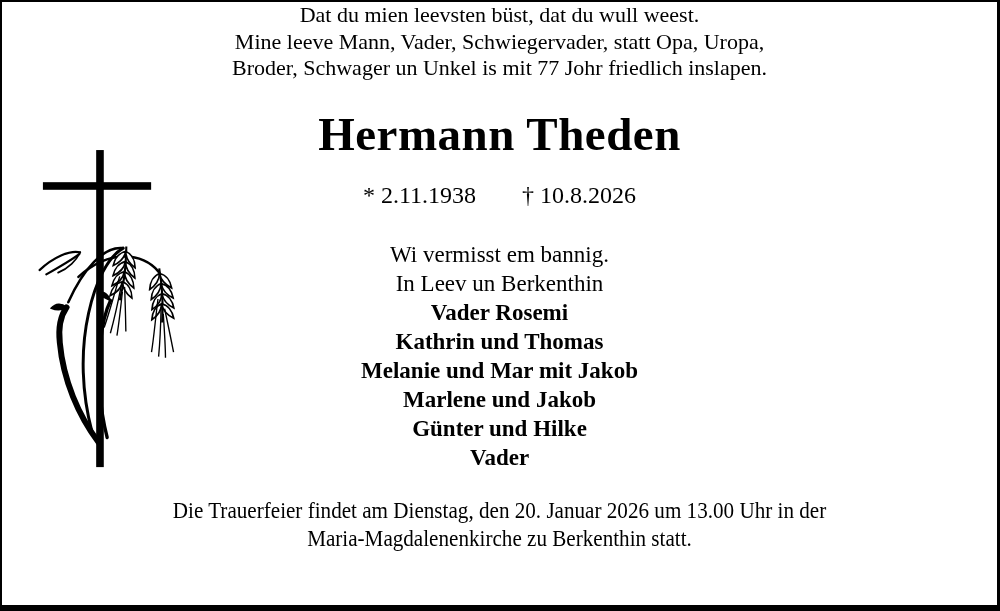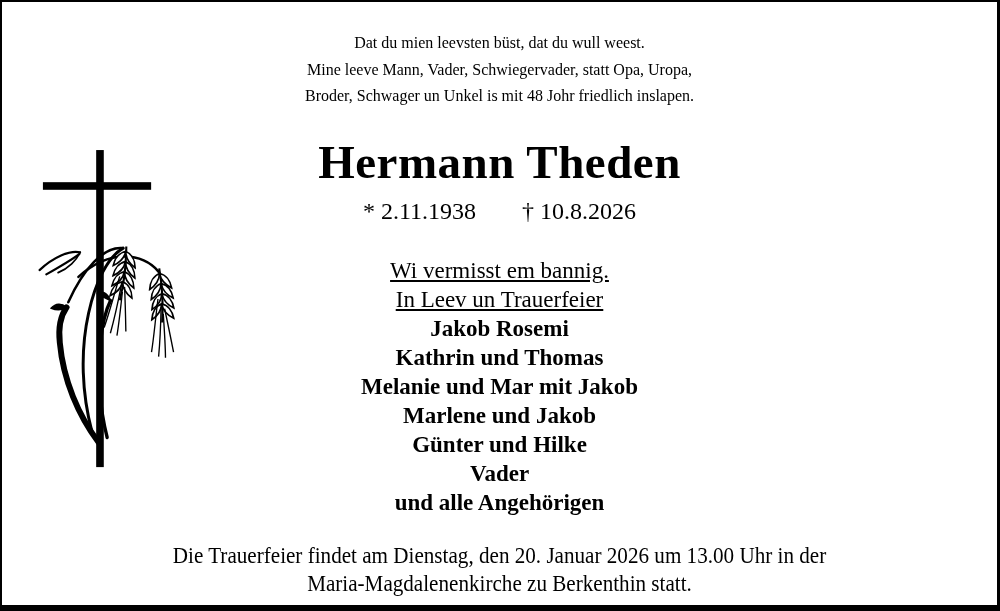--- a/index.html
+++ b/index.html
@@ -9,38 +9,38 @@
     color: #000000;
     font-family: "Liberation Serif", serif;
     position: relative;
     overflow: hidden;
     box-sizing: border-box;
     border: 2px solid #000;
     border-right-width: 3px;
     border-bottom-width: 6px;
   }
   .text-col { text-align: center; position: relative; z-index: 2; }
-  .intro { margin-top: 28px; font-size: 16px; line-height: 26.5px; }
+  .intro { font-size: 22px; line-height: 26.5px; }
   .intro div { white-space: nowrap; }
   .deceased-name {
     margin: 26px 0 0 0;
     font-size: 47px;
     font-weight: bold;
     line-height: 1.12;
     letter-spacing: 0.5px;
   }
   .dates {
-    margin-top: 9px;
+    margin-top: 21px;
     font-size: 24px;
     display: flex;
     justify-content: center;
     gap: 46px;
     line-height: 28px;
   }
-  .mourning { margin-top: 31px; font-size: 23px; line-height: 29px; text-decoration: underline; }
+  .mourning { margin-top: 31px; font-size: 23px; line-height: 29px; }
   .family  { font-size: 23px; font-weight: bold; line-height: 29px; }
   .funeral {
     margin-top: 24px;
     font-size: 24px;
     line-height: 28px;
     transform: scaleX(0.88);
     transform-origin: 50% 0;
   }
   .illustration {
     position: absolute;
@@ -91,42 +91,41 @@
   </g>
 
   <use href="#ear" transform="translate(118,132) rotate(6)"></use>
   <use href="#ear" transform="translate(158,158) rotate(-4)"></use>
 </svg>
 
 <div class="text-col">
   <div class="intro">
     <div>Dat du mien leevsten büst, dat du wull weest.</div>
     <div>Mine leeve Mann, Vader, Schwiegervader, statt Opa, Uropa,</div>
-    <div>Broder, Schwager un Unkel is mit 48 Johr friedlich inslapen.</div>
+    <div>Broder, Schwager un Unkel is mit 77 Johr friedlich inslapen.</div>
   </div>
 
   <h1 class="deceased-name">Hermann Theden</h1>
 
   <div class="dates">
     <span>* 2.11.1938</span>
     <span>† 10.8.2026</span>
   </div>
 
   <div class="mourning">
     <div>Wi vermisst em bannig.</div>
-    <div>In Leev un Trauerfeier</div>
+    <div>In Leev un Berkenthin</div>
   </div>
 
   <div class="family">
-    <div>Jakob Rosemi</div>
+    <div>Vader Rosemi</div>
     <div>Kathrin und Thomas</div>
     <div>Melanie und Mar mit Jakob</div>
     <div>Marlene und Jakob</div>
     <div>Günter und Hilke</div>
     <div>Vader</div>
-    <div>und alle Angehörigen</div>
   </div>
 
   <div class="funeral">
     <div>Die Trauerfeier findet am Dienstag, den 20. Januar 2026 um 13.00 Uhr in der</div>
     <div>Maria-Magdalenenkirche zu Berkenthin statt.</div>
   </div>
 </div>
 
 </body></html>

